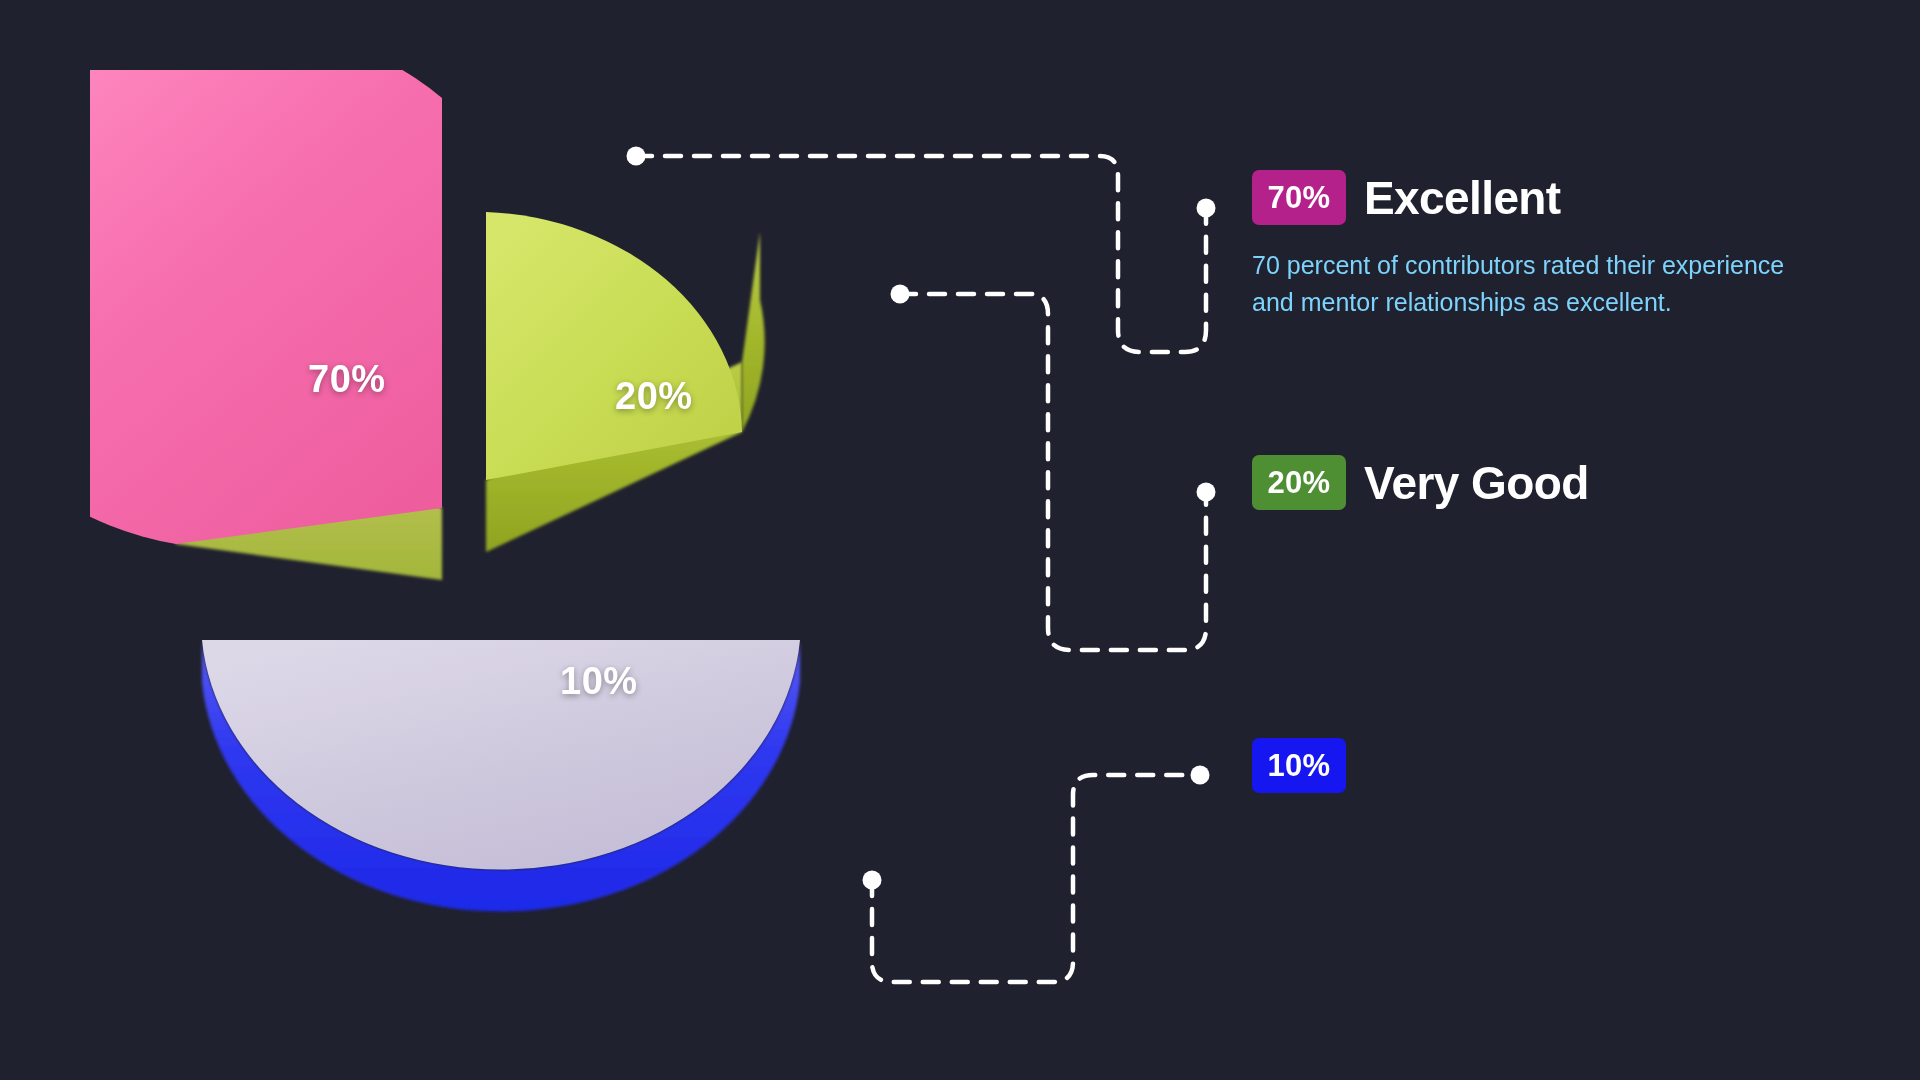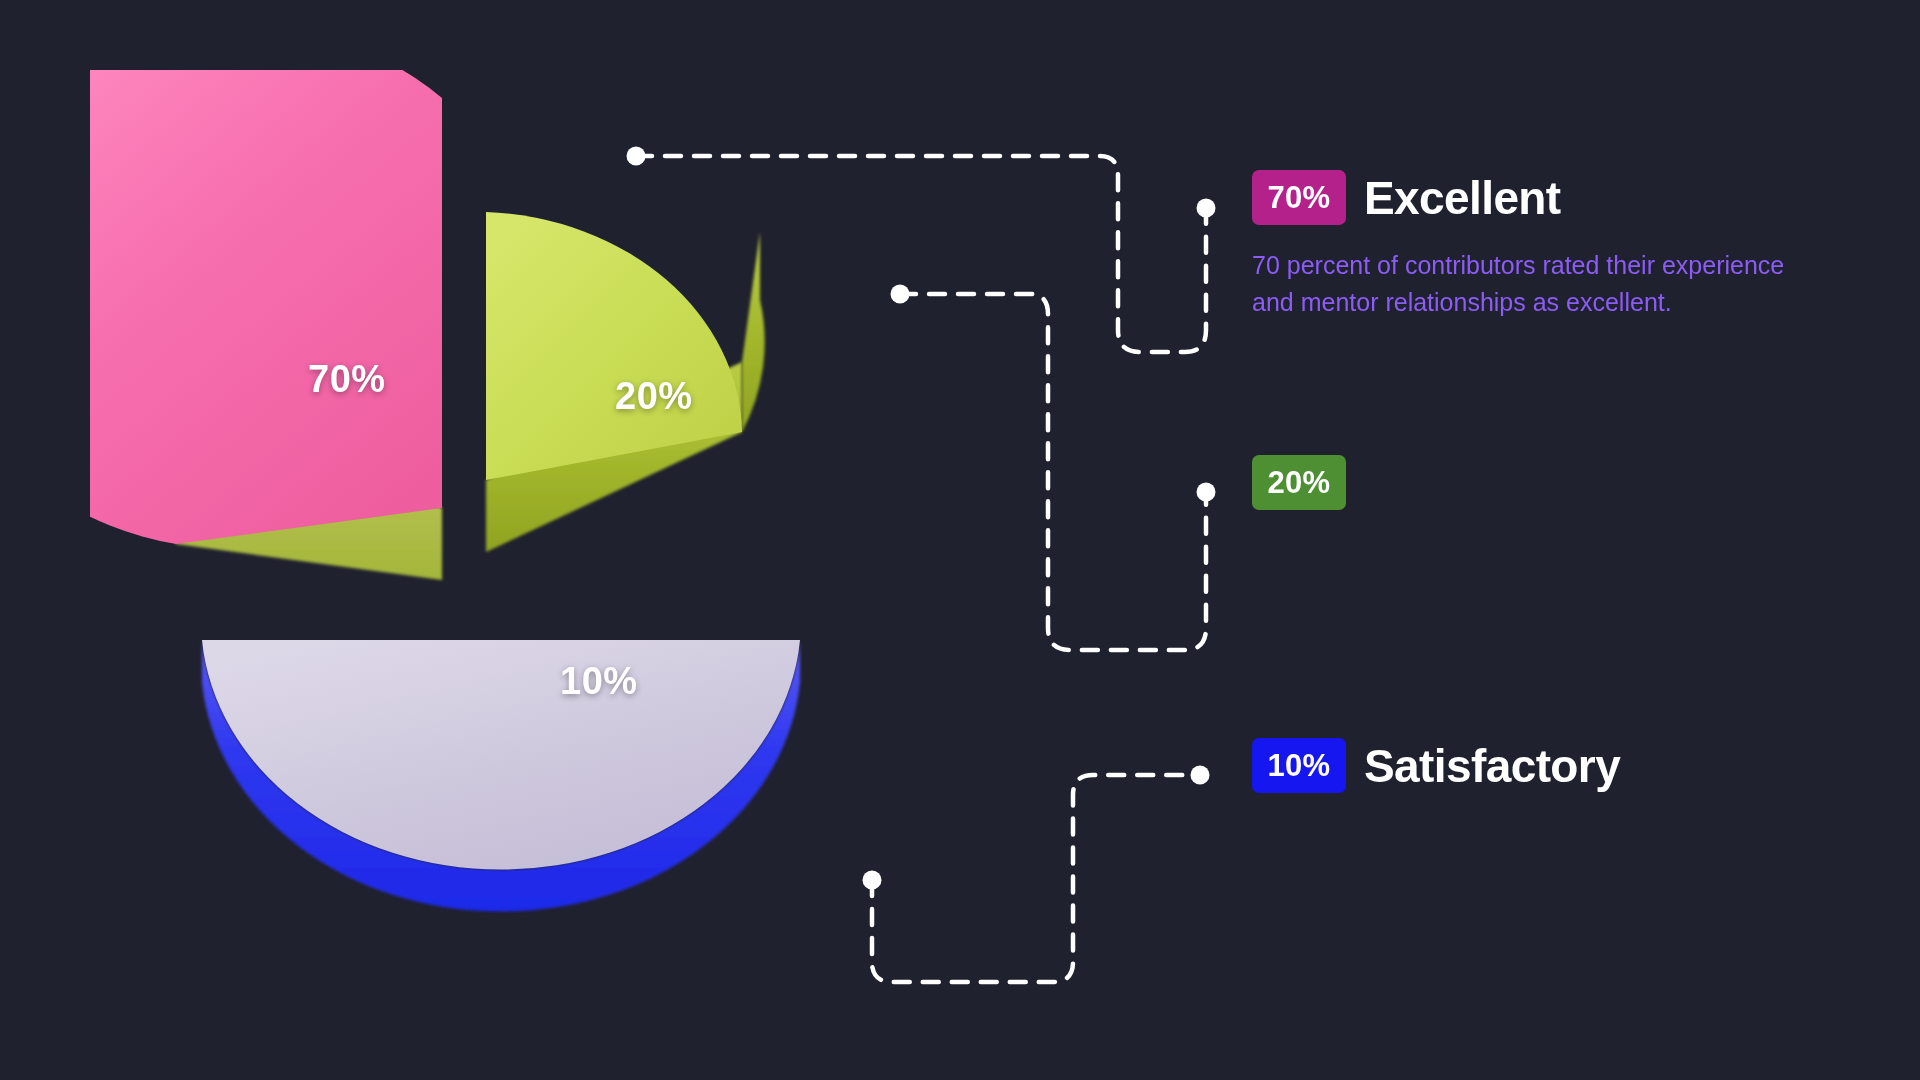--- a/index.html
+++ b/index.html
@@ -41,21 +41,21 @@
     display:inline-flex;align-items:center;justify-content:center;
     min-width:94px;height:55px;border-radius:7px;
     color:#fff;font-size:31px;font-weight:700;letter-spacing:.3px;
     padding:0 8px;box-sizing:border-box;
   }
   .legend-title{
     color:#ffffff;font-size:46px;font-weight:700;letter-spacing:-.6px;
     line-height:1;white-space:nowrap;text-align:center;
   }
   .legend-desc{
-    margin-top:22px;color:#8b5cf6;font-size:25px;line-height:1.46;
+    margin-top:22px;color:#7dd3fc;font-size:25px;line-height:1.46;
     font-weight:400;width:560px;
   }
 </style>
 </head>
 <body style="background: rgb(32, 33, 46);">
 
 <div id="stage">
 
   <div id="pie-wrap">
     <svg id="pie-svg" viewBox="0 0 880 920">
@@ -174,24 +174,24 @@
       <div class="legend-head">
         <span class="badge" style="background:#B5218B">70%</span>
         <span class="legend-title">Excellent</span>
       </div>
       <div class="legend-desc">70 percent of contributors rated their experience and mentor relationships as excellent.</div>
     </div>
 
     <div class="legend-item" id="item-1">
       <div class="legend-head">
         <span class="badge" style="background:#4E8F33">20%</span>
+        <span class="legend-title">Very Good</span>
       </div>
     </div>
 
     <div class="legend-item" id="item-2">
       <div class="legend-head">
         <span class="badge" style="background:#1616F0">10%</span>
-        <span class="legend-title">Satisfactory</span>
       </div>
     </div>
 
   </div>
 </div>
 
 </body></html>

